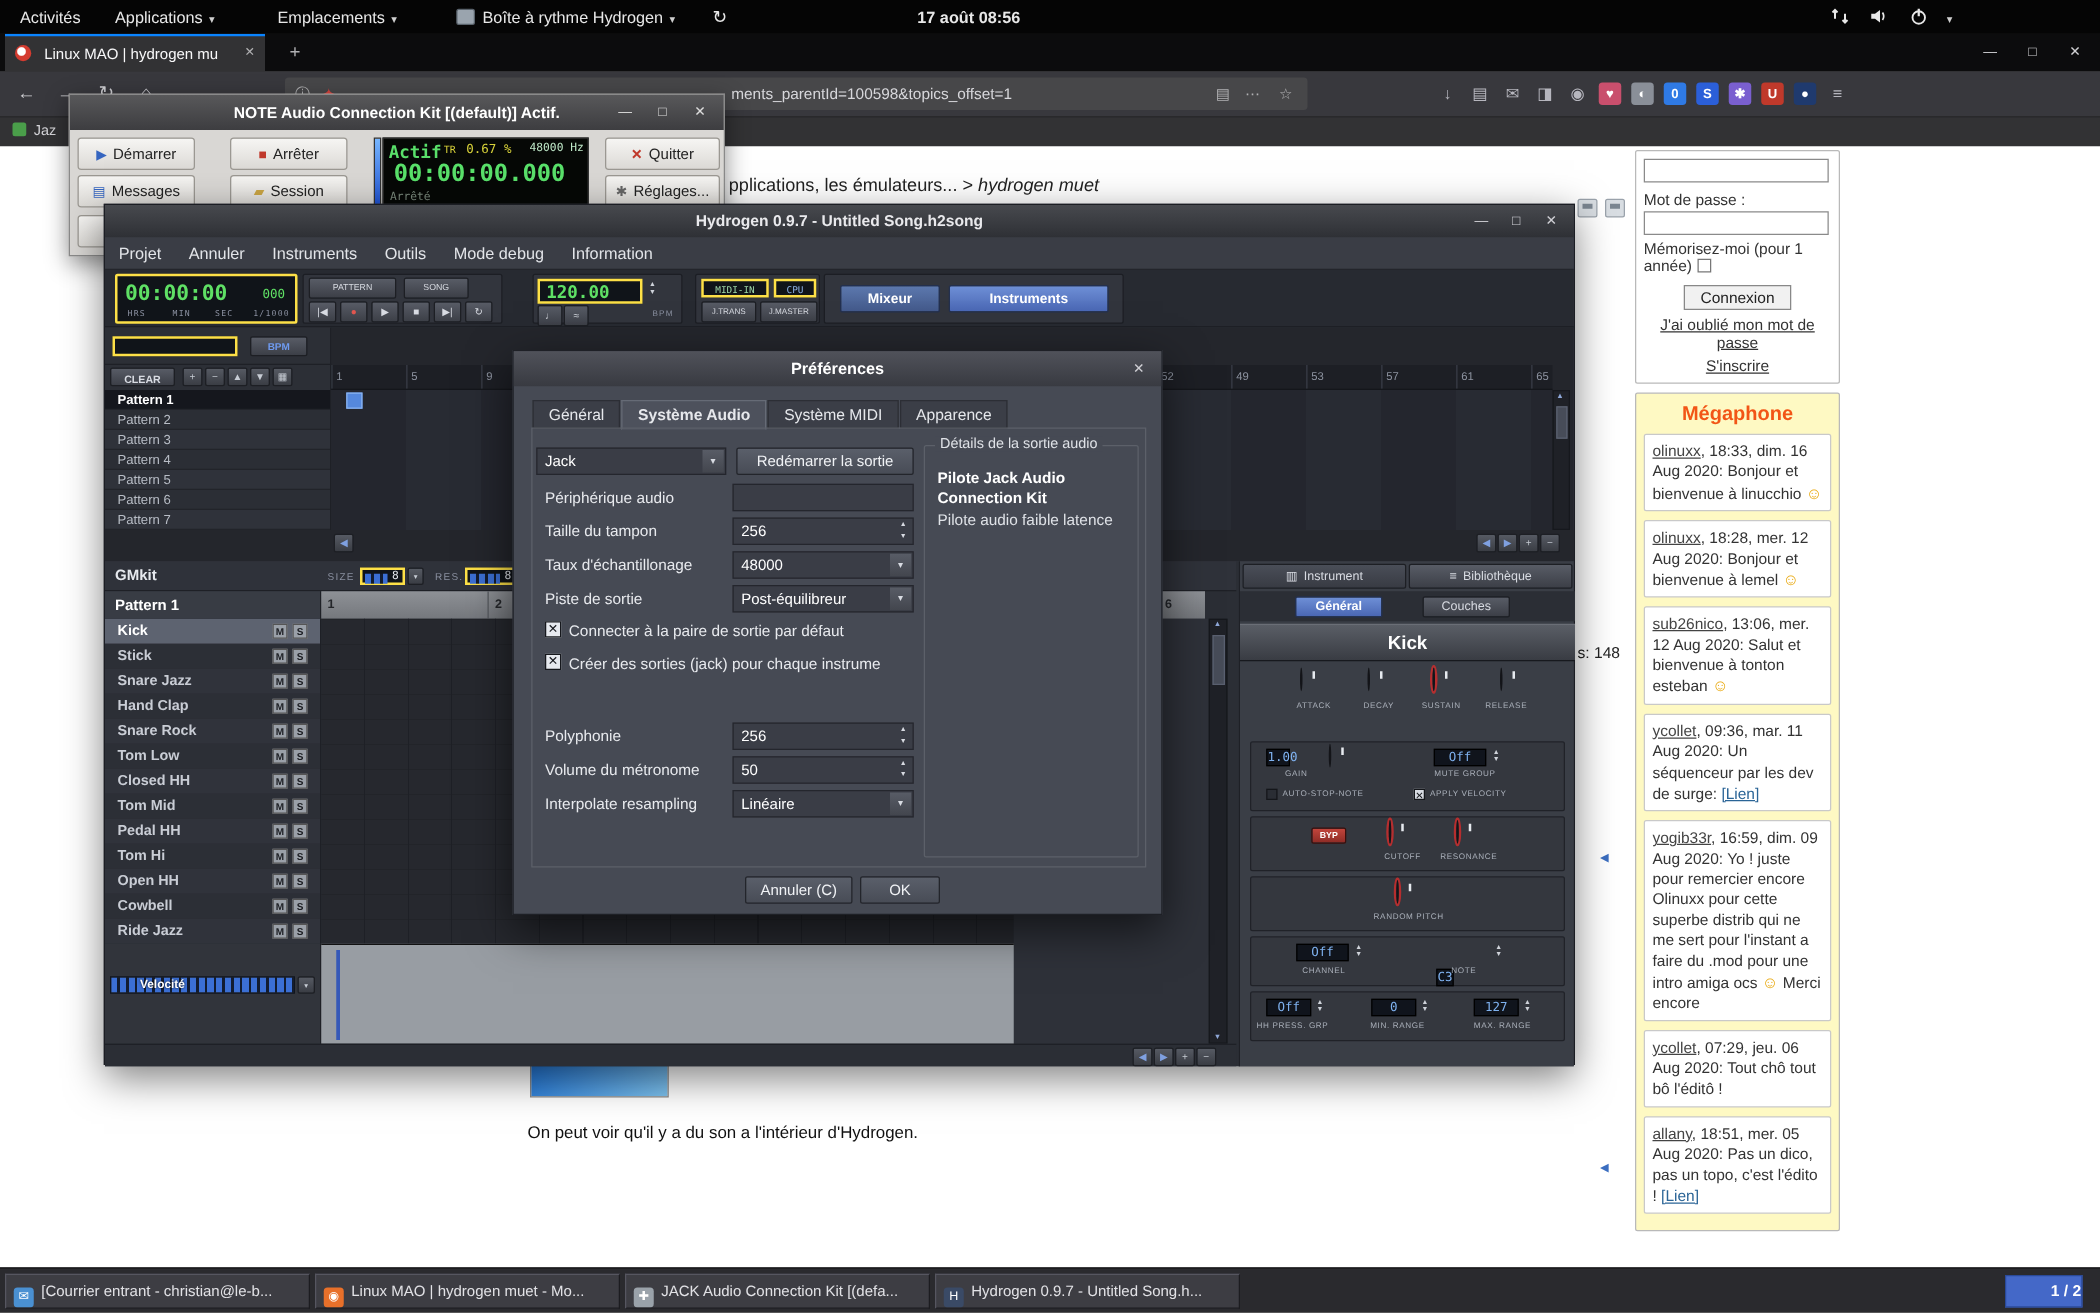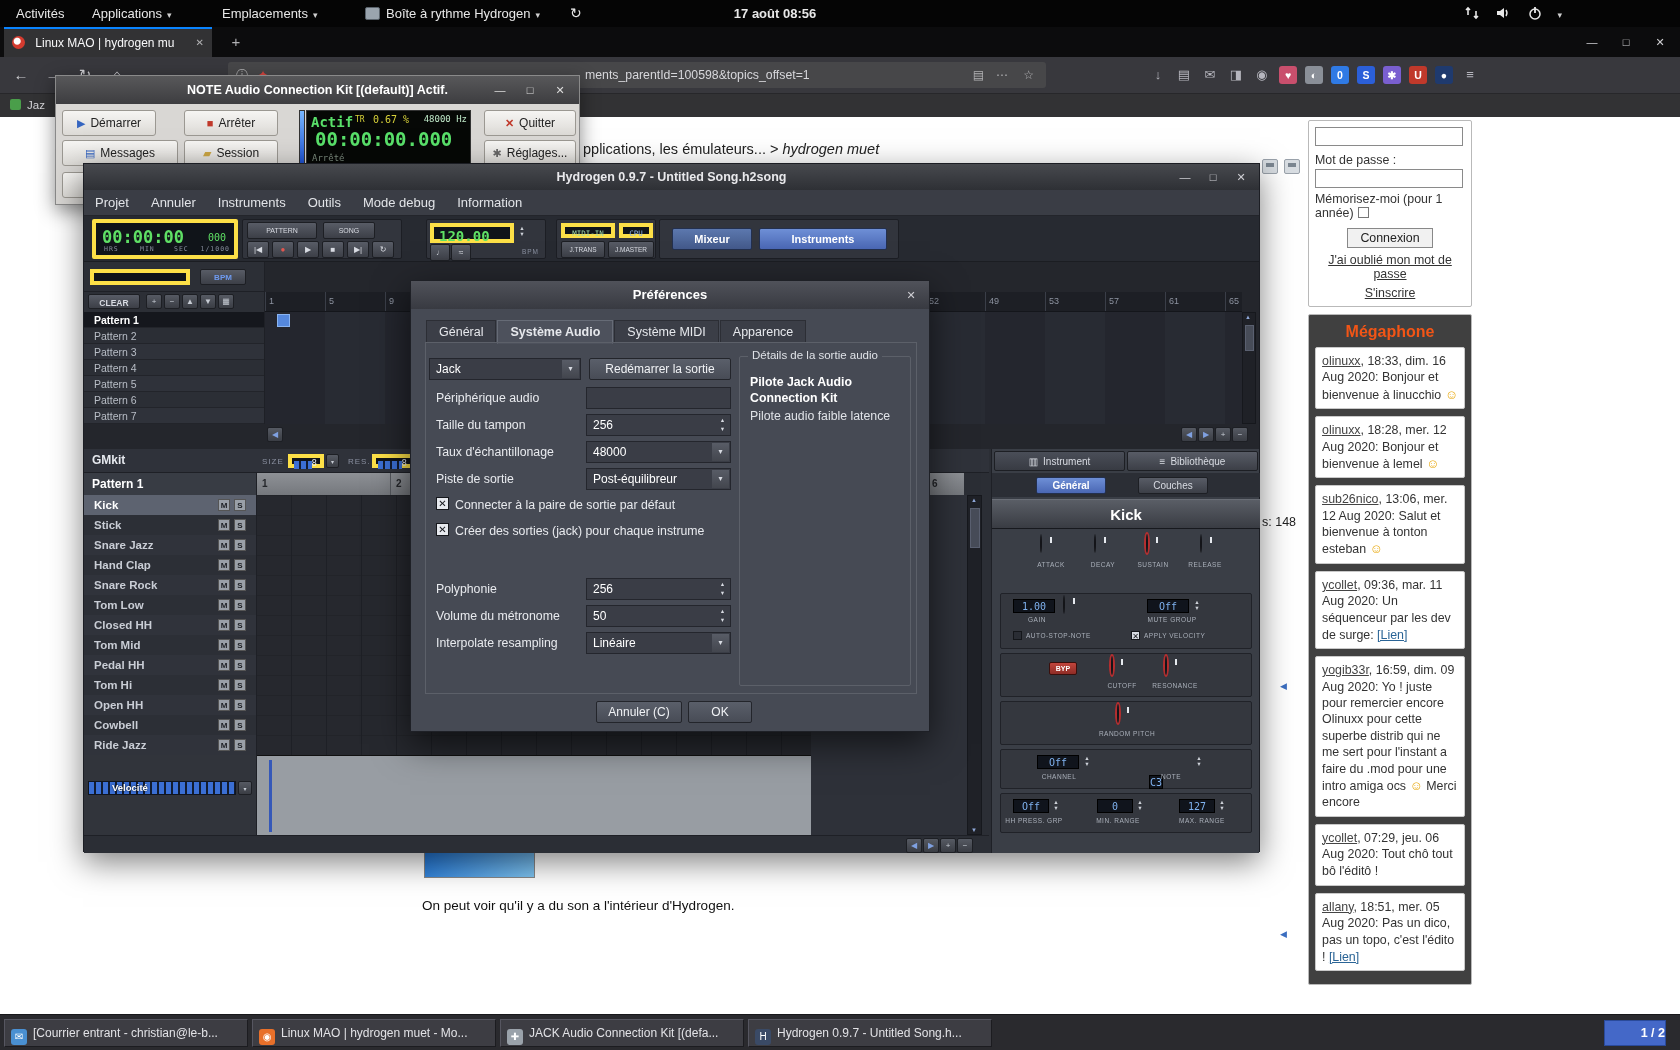--- a/index.html
+++ b/index.html
@@ -68,21 +68,21 @@
   #qj-meter { position:absolute; left:243px; top:34px; width:6px; height:56px; background:linear-gradient(#77b6ff,#1c4fd0); border:1px solid #333; }
 
   
   #hydrogen { position:absolute; left:83px; top:163px; width:1177px; height:689px; background:#3d4049; border:1px solid #1c1e24; z-index:10; box-shadow:0 10px 30px rgba(0,0,0,.5); }
   #hy-title { position:absolute; left:0; top:0; width:100%; height:26px; background:linear-gradient(#47494e,#2e3035); color:#e9e9ec; font-weight:bold; font-size:12.5px; text-align:center; line-height:26px; }
   .hy-wctl { position:absolute; top:0; width:28px; height:26px; text-align:center; line-height:26px; color:#cfcfd4; font-size:11px; font-weight:normal; }
   #hy-menubar { position:absolute; left:0; top:26px; width:100%; height:26px; background:#3a3d45; border-bottom:1px solid #23252b; }
   .hy-menu { display:inline-block; padding:0 11px; line-height:26px; font-size:13px; color:#e2e4e8; }
   #hy-toolbar { position:absolute; left:0; top:52px; width:100%; height:46px; background:#272a31; border-bottom:1px solid #1b1d22; }
   .hpanel { position:absolute; top:3px; height:40px; background:#32353d; border:1px solid #1c1e24; border-radius:2px; }
-  .lcd { background:#101419; border:4px solid #fde047; color:#5fe065; font-family:"DejaVu Sans Mono",monospace; }
+  .lcd { background:#101419; border:2px solid #fde047; color:#5fe065; font-family:"DejaVu Sans Mono",monospace; }
   .lcd-lbl { font-size:6.5px; color:#8a90a0; letter-spacing:1px; }
   .tbtn { display:inline-block; height:17px; min-width:20px; background:linear-gradient(#585c66,#3c3f47); border:1px solid #1d1f24; border-radius:2px; color:#d8dbe2; font-size:8px; text-align:center; line-height:16px; vertical-align:top; }
   .tbtn.red { color:#e0564f; }
   .bluebtn { background:linear-gradient(#6e8fd6,#4a67b4); border:1px solid #23304f; border-radius:2px; color:#fff; font-weight:bold; font-size:11px; text-align:center; }
   .seg { background:repeating-linear-gradient(90deg,#3b6fd4 0 5px,#121c30 5px 7px); }
 
   #hy-song { position:absolute; left:0; top:98px; width:1175px; height:187px; background:#24262c; }
   .srow { height:16px; line-height:16px; font-size:10.5px; color:#b8bdc6; padding-left:10px; border-bottom:1px solid #22242a; }
   #song-pats div:nth-of-type(odd){ background:#2f323a; }
   #song-pats div:nth-of-type(even){ background:#2b2e35; }
@@ -198,21 +198,21 @@
     <div id="sidebar">
       <div class="sbox">
         <input style="">
         <span class="sb-label">Mot de passe :</span>
         <input style="">
         <span>Mémorisez-moi (pour 1 année)</span><span class="sb-check"></span>
         <button class="sb-btn">Connexion</button>
         <a class="sb-link">J'ai oublié mon mot de passe</a>
         <a class="sb-link">S'inscrire</a>
       </div>
-      <div class="sbox" style="background:#404040;">
+      <div class="sbox" style="background:#fef9c3;">
         <div id="mega-title">Mégaphone</div>
         <div>
 
             <div class="shout"><a class="shout-user">olinuxx</a><span>, 18:33, dim. 16 Aug 2020: </span><span>Bonjour et bienvenue à linucchio </span><span class="smiley">☺</span><span></span><a class="lien"></a></div>
 
             <div class="shout"><a class="shout-user">olinuxx</a><span>, 18:28, mer. 12 Aug 2020: </span><span>Bonjour et bienvenue à lemel </span><span class="smiley">☺</span><span></span><a class="lien"></a></div>
 
             <div class="shout"><a class="shout-user">sub26nico</a><span>, 13:06, mer. 12 Aug 2020: </span><span>Salut et bienvenue à tonton esteban </span><span class="smiley">☺</span><span></span><a class="lien"></a></div>
 
             <div class="shout"><a class="shout-user">ycollet</a><span>, 09:36, mar. 11 Aug 2020: </span><span>Un séquenceur par les dev de surge: </span><span class="smiley"></span><span></span><a class="lien">[Lien]</a></div>
@@ -230,21 +230,21 @@
   <div id="qjackctl">
     <div id="qj-title">
       <span>NOTE Audio Connection Kit [(default)] Actif.</span>
       <span class="qj-wctl" style="right:64px;">—</span>
       <span class="qj-wctl" style="right:34px;">□</span>
       <span class="qj-wctl" style="right:4px;">✕</span>
     </div>
     <div class="qj-btn" style="left:6px; top:34px; width:94px;"><span class="qj-ic" style="color:#3565c0;">▶</span><span>Démarrer</span></div>
     <div class="qj-btn" style="left:128px; top:34px; width:94px;"><span class="qj-ic" style="color:#c0392b;">■</span><span>Arrêter</span></div>
     <div class="qj-btn" style="left:428px; top:34px; width:92px;"><span class="qj-ic" style="color:#c0392b; font-weight:bold;">✕</span><span>Quitter</span></div>
-    <div class="qj-btn" style="left:6px; top:64px; width:116px;"><span class="qj-ic" style="color:#3565c0;">▤</span><span>Messages</span></div>
+    <div class="qj-btn" style="left:6px; top:64px; width:94px;"><span class="qj-ic" style="color:#3565c0;">▤</span><span>Messages</span></div>
     <div class="qj-btn" style="left:128px; top:64px; width:94px;"><span class="qj-ic" style="color:#caa544;">▰</span><span>Session</span></div>
     <div class="qj-btn" style="left:428px; top:64px; width:92px;"><span class="qj-ic" style="color:#666;">✱</span><span>Réglages...</span></div>
     <div class="qj-btn" style="left:6px; top:96px; width:94px;"><span class="qj-ic" style="color:#cc5533;">❖</span></div>
     <div id="qj-meter"></div>
     <div id="qj-lcd">
       <span style="position:absolute; left:4px; top:3px; font-size:14px; font-weight:bold;">Actif</span>
       <span style="position:absolute; left:48px; top:4px; font-size:8px; color:#d8d23a;">TR</span>
       <span style="position:absolute; left:66px; top:3px; font-size:10px; color:#d8d23a;">0.67 %</span>
       <span style="position:absolute; right:3px; top:3px; font-size:9px; color:#bfe8c8;">48000 Hz</span>
       <span style="position:absolute; left:8px; top:17px; font-size:19px; font-weight:bold;">00:00:00.000</span>
@@ -449,21 +449,21 @@
           <span class="abs knob" style="left:100px; top:2px;"></span>
           <span class="abs knob red" style="left:150px; top:2px;"></span>
           <span class="abs knob" style="left:202px; top:2px;"></span>
           <span class="abs klabel" style="left:34px; top:28px; width:50px;">ATTACK</span>
           <span class="abs klabel" style="left:86px; top:28px; width:50px;">DECAY</span>
           <span class="abs klabel" style="left:136px; top:28px; width:50px;">SUSTAIN</span>
           <span class="abs klabel" style="left:188px; top:28px; width:50px;">RELEASE</span>
         </div>
 
         <div class="ibox" style="top:144px; height:56px;">
-          <span class="ilcd" style="left:12px; top:5px; width:42px;">1.00</span>
+          <span class="ilcd" style="left:12px; top:5px; width:19px;">1.00</span>
           <span class="abs knob" style="left:62px; top:2px;"></span>
           <span class="ilcd" style="left:146px; top:5px; width:42px;">Off</span>
           <span class="ispin" style="left:191px; top:5px;">▲<br>▼</span>
           <span class="abs klabel" style="left:6px; top:22px; width:60px;">GAIN</span>
           <span class="abs klabel" style="left:136px; top:22px; width:70px;">MUTE GROUP</span>
           <span class="hcb empty" style="left:12px; top:37px;"></span>
           <span class="abs klabel" style="left:25px; top:38px;">AUTO-STOP-NOTE</span>
           <span class="hcb" style="left:130px; top:37px;">✕</span>
           <span class="abs klabel" style="left:143px; top:38px;">APPLY VELOCITY</span>
         </div>

